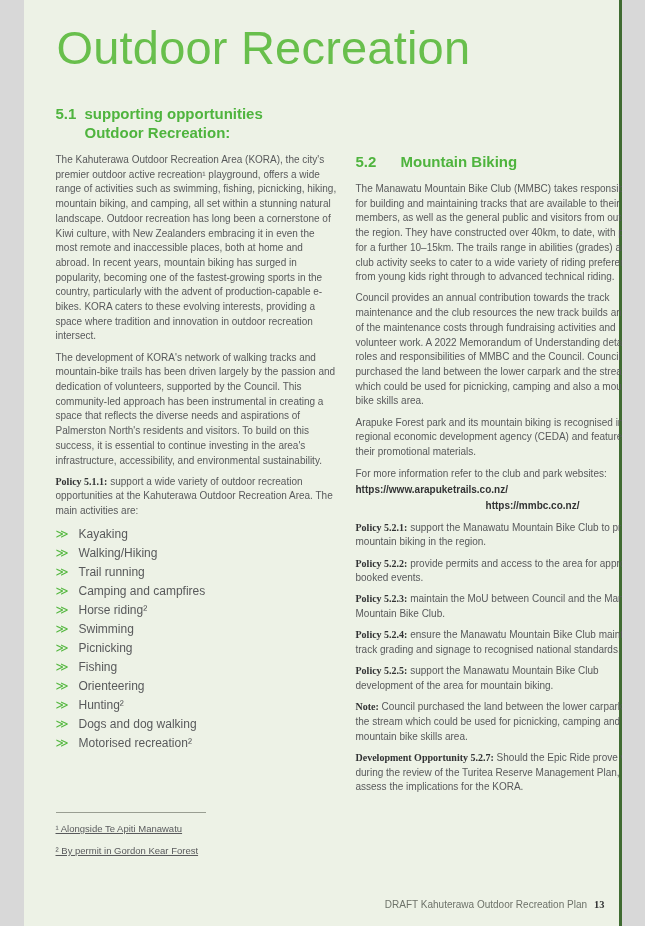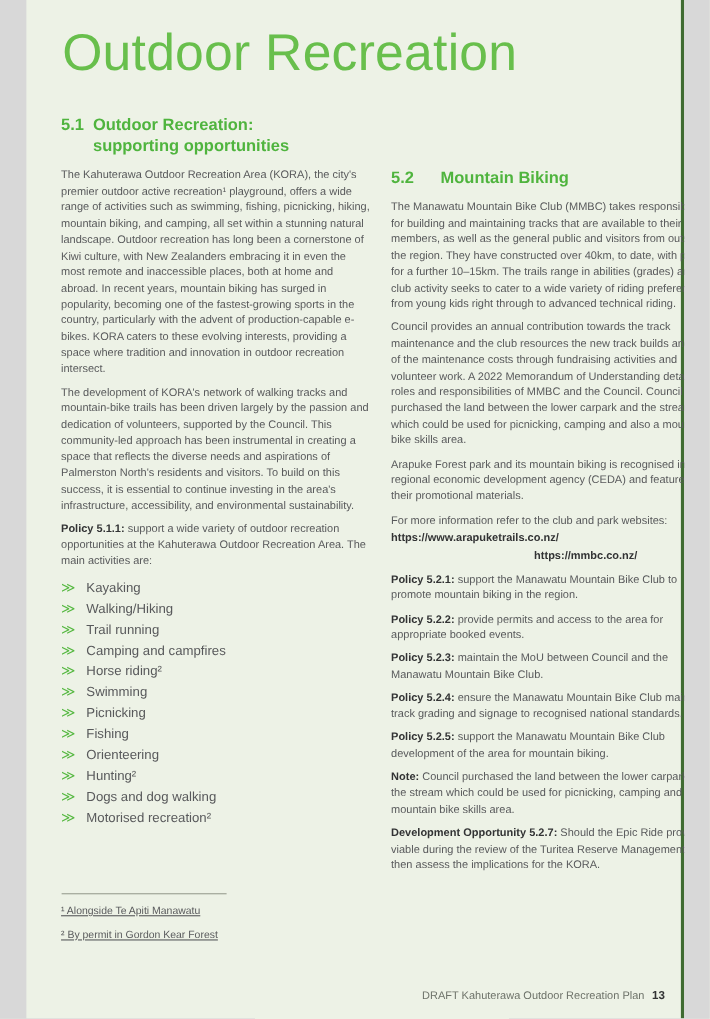--- a/index.html
+++ b/index.html
@@ -16,21 +16,21 @@
   .columns { position:absolute; left:32px; top:104px; width:596px; display:flex; gap:17px; }
   .col-left  { width:283px; }
   .col-right { width:296px;margin-top:48px; }
 
   .sec-heading { display:flex; color:#4fb43e; font-weight:700; font-size:15px; line-height:19px; margin:0 0 11px; }
   .num-l { flex:0 0 29px; }
   .num-r { flex:0 0 45px; }
   .sec-title .line { display:block; }
 
   p { font-size:10px; line-height:14.7px; margin:0 0 6.5px; }
-  .lead, strong { color:#323334; font-weight:700; }
+  .lead, strong { color:#323334; font-weight:700;font-family:Liberation Serif, serif; }
 
   .activities { list-style:none; margin:3px 0 0; padding:0; }
   .activities li { display:flex; align-items:baseline; font-size:12px; line-height:19px; }
   .bullet { flex:0 0 23px; color:#55b840; font-size:12.5px; }
 
   .websites .url { color:#323334; font-weight:700; text-decoration:none; }
   .websites { line-height:16px; }
   .url2 { display:block; padding-left:58px;text-align:center; }
 
   .footnotes { position:absolute; left:32px; top:812px; width:250px; font-size:9.5px; color:#595a5c;text-decoration:underline; }
@@ -47,22 +47,22 @@
   <div class="edge"></div>
 
   <h1 class="doc-title">Outdoor Recreation</h1>
 
   <div class="columns">
 
     <div class="col-left">
       <div class="sec-heading">
         <span class="num-l">5.1</span>
         <span class="sec-title">
+          <span class="line">supporting opportunities</span>
           <span class="line">Outdoor Recreation:</span>
-          <span class="line">supporting opportunities</span>
         </span>
       </div>
 
       <p>The Kahuterawa Outdoor Recreation Area (KORA), the city's premier outdoor active recreation¹ playground, offers a wide range of activities such as swimming, fishing, picnicking, hiking, mountain biking, and camping, all set within a stunning natural landscape. Outdoor recreation has long been a cornerstone of Kiwi culture, with New Zealanders embracing it in even the most remote and inaccessible places, both at home and abroad. In recent years, mountain biking has surged in popularity, becoming one of the fastest-growing sports in the country, particularly with the advent of production-capable e-bikes. KORA caters to these evolving interests, providing a space where tradition and innovation in outdoor recreation intersect.</p>
       <p>The development of KORA's network of walking tracks and mountain-bike trails has been driven largely by the passion and dedication of volunteers, supported by the Council. This community-led approach has been instrumental in creating a space that reflects the diverse needs and aspirations of Palmerston North's residents and visitors. To build on this success, it is essential to continue investing in the area's infrastructure, accessibility, and environmental sustainability.</p>
 
       <p><strong class="lead">Policy 5.1.1:</strong><span> support a wide variety of outdoor recreation opportunities at the Kahuterawa Outdoor Recreation Area. The main activities are:</span></p>
 
       <ul class="activities">
         <li>

